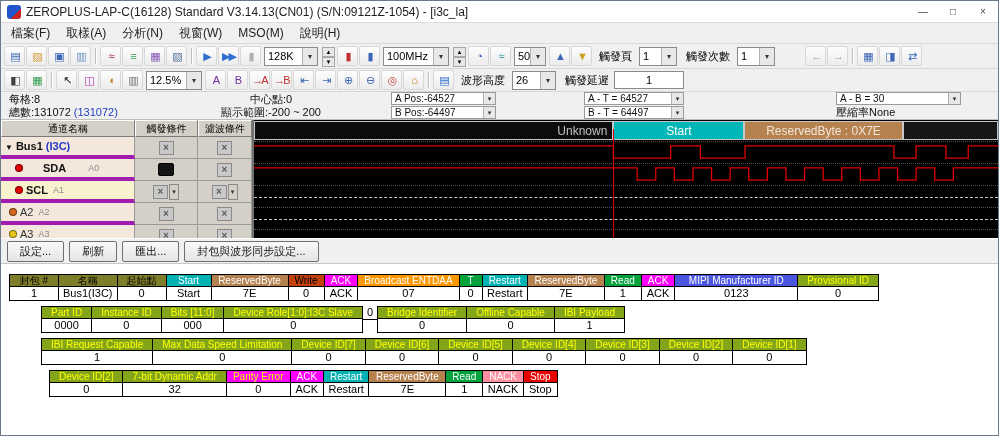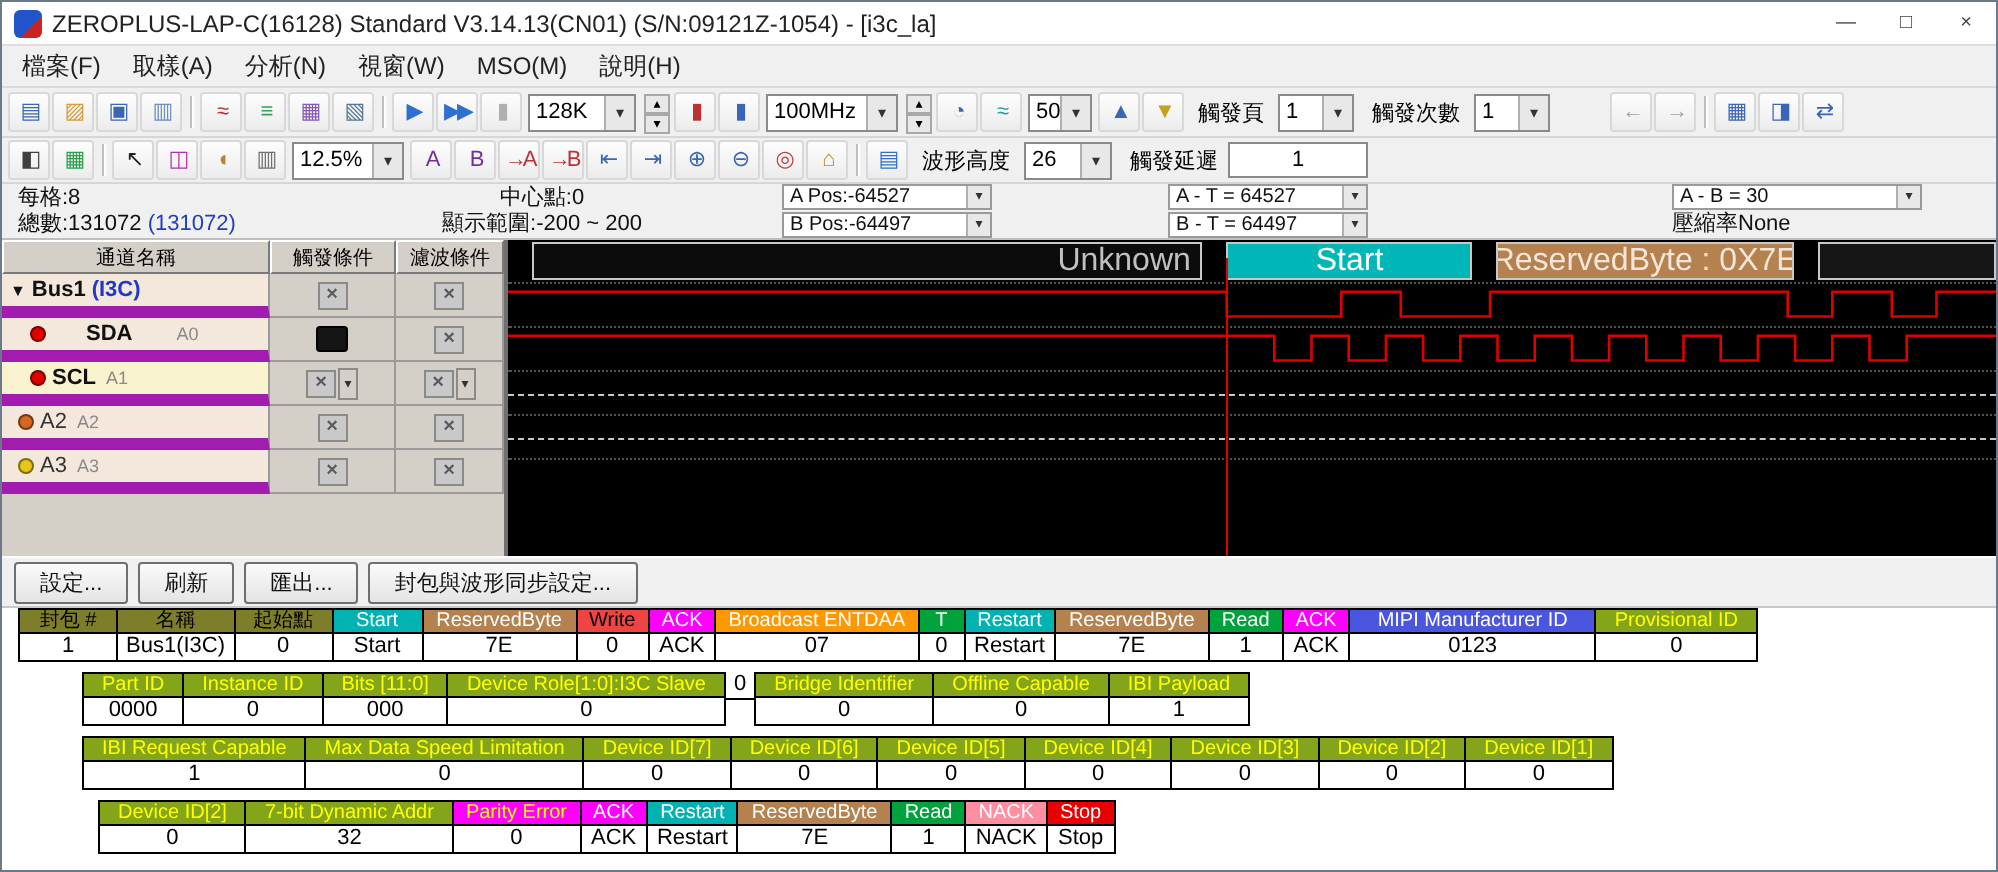--- a/index.html
+++ b/index.html
@@ -40,27 +40,27 @@
   
   .infobar { height: 28px; background: #f0f0f0; border-bottom: 1px solid #bfbfbf; display: flex; align-items: center; font-size: 11px; color: #111; flex: 0 0 auto; }
   .ib-col { line-height: 13px; }
   .ib-col .blue { color: #2040c0; }
   .ib-box { display: flex; align-items: center; background: #fff; border: 1px solid #9a9a9a; height: 13px; padding-left: 3px; font-size: 10px; margin-bottom: 1px; }
   .ib-box > span:first-child { flex: 1; white-space: nowrap; }
   .ib-box .combo-btn { width: 12px; }
   .ib-box .combo-btn::before { font-size: 7px; }
 
   
-  .main { height: 158px; display: flex; flex: 0 0 auto; background: #000; }
+  .main { height: 118px; display: flex; flex: 0 0 auto; background: #000; }
   .ch-panel { width: 251px; background: #d4d0c8; display: flex; flex-direction: column; flex: 0 0 auto; }
   .ch-head { display: flex; height: 17px; flex: 0 0 auto; }
   .ch-h { background: #d4d0c8; border: 1px solid; border-color: #fff #7a7a7a #7a7a7a #fff; font-size: 10px; display: flex; align-items: center; justify-content: center; white-space: nowrap; }
   .ch-h.w-name { width: 134px; } .ch-h.w-trig { width: 63px; } .ch-h.w-filt { width: 54px; }
   .ch-row { display: flex; height: 22px; flex: 0 0 auto; }
-  .ch-name { width: 134px; background: #f4e8dc; border-bottom: 6px solid #a21caf; border-right: 1px solid #9a9a9a; display: flex; align-items: center; padding-left: 4px; gap: 3px; font-size: 11px; }
+  .ch-name { width: 134px; background: #f4e8dc; border-bottom: 4px solid #a21caf; border-right: 1px solid #9a9a9a; display: flex; align-items: center; padding-left: 4px; gap: 3px; font-size: 11px; }
   .ch-row.selected .ch-name { background: #f8f2cf; }
   .ch-cell { background: #d4d0c8; border-right: 1px solid #9a9a9a; border-bottom: 1px solid #9a9a9a; display: flex; align-items: center; justify-content: center; gap: 1px; }
   .ch-cell.w-trig { width: 63px; } .ch-cell.w-filt { width: 54px; }
   .ch-fill { flex: 1; background: #d4d0c8; }
   .tri::before { content: "▼"; font-size: 8px; color: #111; }
   .nm { font-weight: bold; color: #111; }
   .nm.plain { font-weight: normal; color: #333; }
   .bus-tag { color: #2238c8; font-weight: bold; font-size: 11px; }
   .tag { color: #8a8a8a; font-size: 9px; margin-left: 2px; }
   .dot { width: 8px; height: 8px; border-radius: 50%; border: 1px solid rgba(0,0,0,.45); flex: 0 0 auto; }
@@ -76,46 +76,46 @@
   .ruler::before { content: ""; position: absolute; left: 0; right: 0; bottom: 0; height: 4px; background-image: repeating-linear-gradient(90deg, #777 0 1px, transparent 1px 7.44px); }
   .ruler::after { content: ""; position: absolute; left: 0; right: 0; bottom: 0; height: 8px; background-image: repeating-linear-gradient(90deg, #b0b0b0 0 1px, transparent 1px 74.4px); }
   .tick-label { position: absolute; bottom: 6px; transform: translateX(-50%); font-size: 9px; color: #e0e0e0; white-space: nowrap; }
   .b-marker { position: absolute; top: 1px; left: 2px; width: 8px; height: 8px; background: #7a3fc0; z-index: 6; }
   .t-handle { position: absolute; top: 1px; left: calc(48.3% - 4px); width: 9px; height: 8px; background: #e00000; z-index: 7; }
   .trigger-line { position: absolute; top: 9px; bottom: 0; left: 48.3%; width: 1px; background: #e00000; z-index: 5; }
   .wave-rows { flex: 1; position: relative; }
   .wave-row { position: relative; height: 22px; border-bottom: 1px dotted #525252; }
   .wave-row svg { position: absolute; inset: 0; width: 100%; height: 100%; display: block; }
   .bus-row { display: flex; align-items: center; }
-  .bus-seg { height: 19px; display: flex; align-items: center; justify-content: center; border: 1px solid #c8c8c8; font-size: 16px; padding: 0 5px; overflow: hidden; white-space: nowrap; margin-left: 12px; }
+  .bus-seg { height: 19px; display: flex; align-items: center; justify-content: center; border: 1px solid #c8c8c8; font-size: 12px; padding: 0 5px; overflow: hidden; white-space: nowrap; }
   .flatline { position: absolute; left: 0; right: 0; top: 50%; border-top: 1px dashed #c8c8c8; }
 
   
   .btnbar { height: 26px; background: #f0f0f0; border-top: 1px solid #fff; border-bottom: 1px solid #c8c8c8; display: flex; align-items: center; gap: 5px; padding-left: 6px; flex: 0 0 auto; }
   .win-btn { height: 21px; font-size: 11px; font-family: inherit; background: linear-gradient(#fafafa, #e4e4e4); border: 1px solid #6f6f6f; border-radius: 2px; padding: 0 12px; color: #111; }
 
   
-  .packet-area { flex: 1; background: #fff; overflow: hidden; }
+  .packet-area { flex: 1; background: #fff; padding-top: 10px; overflow: hidden; }
   .prow { display: flex; margin-bottom: 5px; }
   .pcell { display: flex; flex-direction: column; }
   .pcell + .pcell { margin-left: -1px; }
   .ph { border: 1px solid #000; font-size: 10px; height: 13px; line-height: 12px; padding: 0 6px; text-align: center; white-space: nowrap; min-width: 24px; }
   .ph.c-field { padding: 0 9px; }
   .ph.c-reserved { min-width: 78px; }
   .ph.c-mipi { min-width: 124px; }
   .ph.c-bcast { min-width: 96px; }
   .ph.c-start { min-width: 46px; }
   .ph.c-label { min-width: 50px; }
   .pv { border: 1px solid #000; border-top: none; background: #fff; color: #000; font-size: 11px; height: 14px; line-height: 13px; text-align: center; white-space: nowrap; padding: 0 4px; }
 </style>
 <style>.c-label{background:#7e7e2a;color:#000000}
 .c-field{background:#84a519;color:#ffff00}
 .c-start{background:#00b2b2;color:#ffffff}
 .c-reserved{background:#b5814e;color:#ffffff}
-.c-write{background:#ef4444;color:#000000}
+.c-write{background:#c2410c;color:#000000}
 .c-ack{background:#ff00ff;color:#ffffff}
 .c-bcast{background:#ff9800;color:#ffffff}
 .c-tbit{background:#00a23c;color:#ffffff}
 .c-read{background:#00a23c;color:#ffffff}
 .c-mipi{background:#4a55e0;color:#ffffff}
 .c-parity{background:#ff00ff;color:#ffff00}
 .c-nack{background:#ff8fa0;color:#ffffff}
 .c-stop{background:#e80000;color:#ffffff}
 .c-dotred{background:#e00000}
 .c-dotorange{background:#d2691e}

